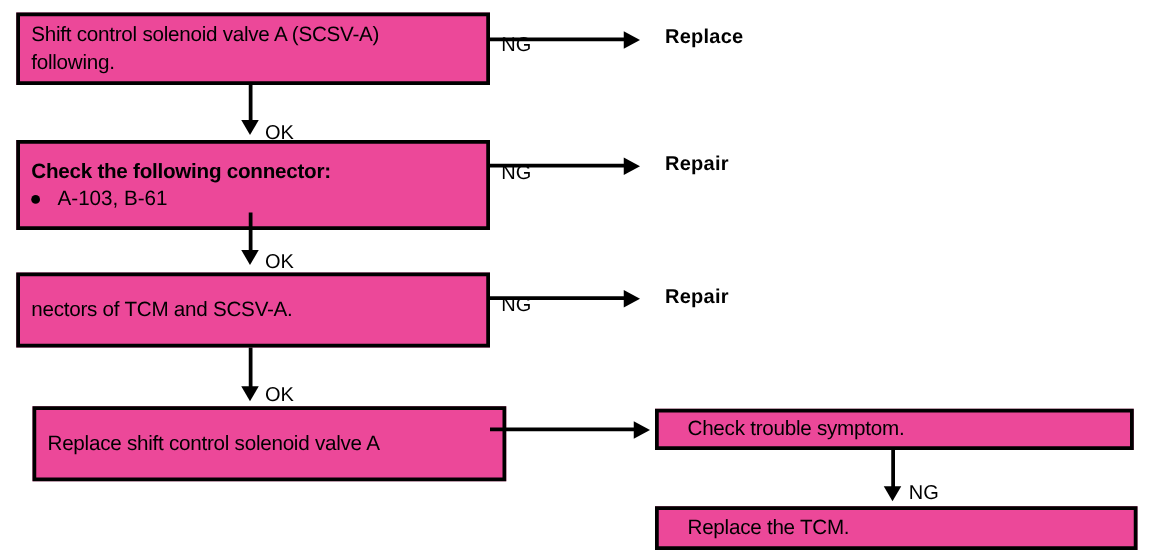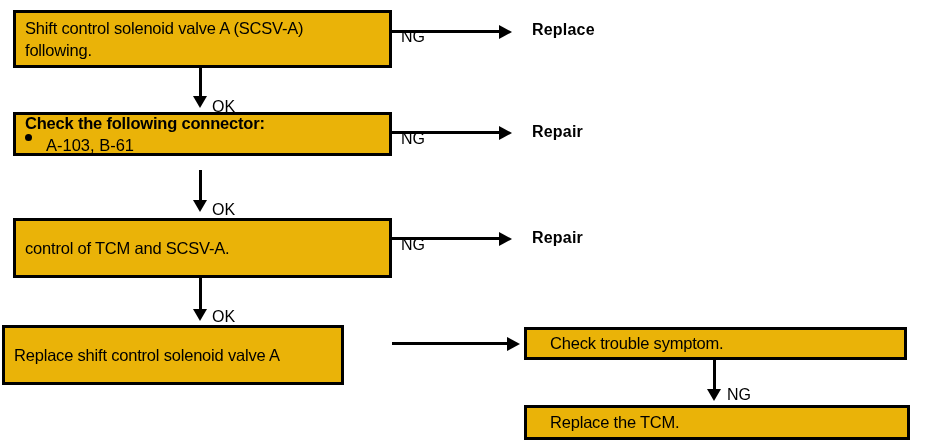--- a/index.html
+++ b/index.html
@@ -19,58 +19,58 @@
     position: absolute;
     left: 0; top: 0;
     width: 928px;
     height: 446px;
   }
 
   
   .box {
     position: absolute;
     border: 3px solid #000;
-    background: #eab308;
+    background: #ec4899;
     box-sizing: border-box;
     display: flex;
     flex-direction: column;
     justify-content: center;
   }
   .box-line {
     font-size: 16.5px;
     line-height: 1.34;
     letter-spacing: -0.2px;
     padding-left: 9px;
     white-space: pre;
   }
   .box-line.bold {
     font-weight: bold;
   }
   .bullet-line {
     display: flex;
-    align-items: flex-start;
+    align-items: center;
     padding-left: 9px;
     font-size: 16.5px;
     line-height: 1.34;
   }
   .bullet-dot {
     width: 7px;
     height: 7px;
     border-radius: 50%;
     background: #000;
     display: inline-block;
     margin-right: 14px;
     flex: 0 0 auto;
   }
 
   
   #box-inspection      { left: 13px;  top: 10px;  width: 379px; height: 58px; }
-  #box-connector       { left: 13px;  top: 112px; width: 379px; height: 44px; }
+  #box-connector       { left: 13px;  top: 112px; width: 379px; height: 72px; }
   #box-harness         { left: 13px;  top: 218px; width: 379px; height: 60px; }
-  #box-replace-scsv    { left: 2px;  top: 325px; width: 342px; height: 60px; gap: 29px; }
+  #box-replace-scsv    { left: 26px;  top: 325px; width: 379px; height: 60px; gap: 29px; }
   #box-check-trouble   { left: 524px; top: 327px; width: 383px; height: 33px; }
   #box-replace-tcm     { left: 524px; top: 405px; width: 386px; height: 35px; }
 
   .box-check-trouble-line, .box-replace-tcm-line {
     font-size: 16.5px;
     padding-left: 23px;
     letter-spacing: -0.2px;
   }
 
   
@@ -164,21 +164,21 @@
 
   <div class="box" id="box-connector">
     <div class="box-line bold">Check the following connector:</div>
     <div class="bullet-line">
       <span class="bullet-dot"></span>
       <span>A-103, B-61</span>
     </div>
   </div>
 
   <div class="box" id="box-harness">
-    <div class="box-line">control of TCM and SCSV-A.</div>
+    <div class="box-line">nectors of TCM and SCSV-A.</div>
   </div>
 
   <div class="box" id="box-replace-scsv">
     <div class="box-line">Replace shift control solenoid valve A</div>
   </div>
 
   <div class="box" id="box-check-trouble">
     <div class="box-check-trouble-line">Check trouble symptom.</div>
   </div>
 

